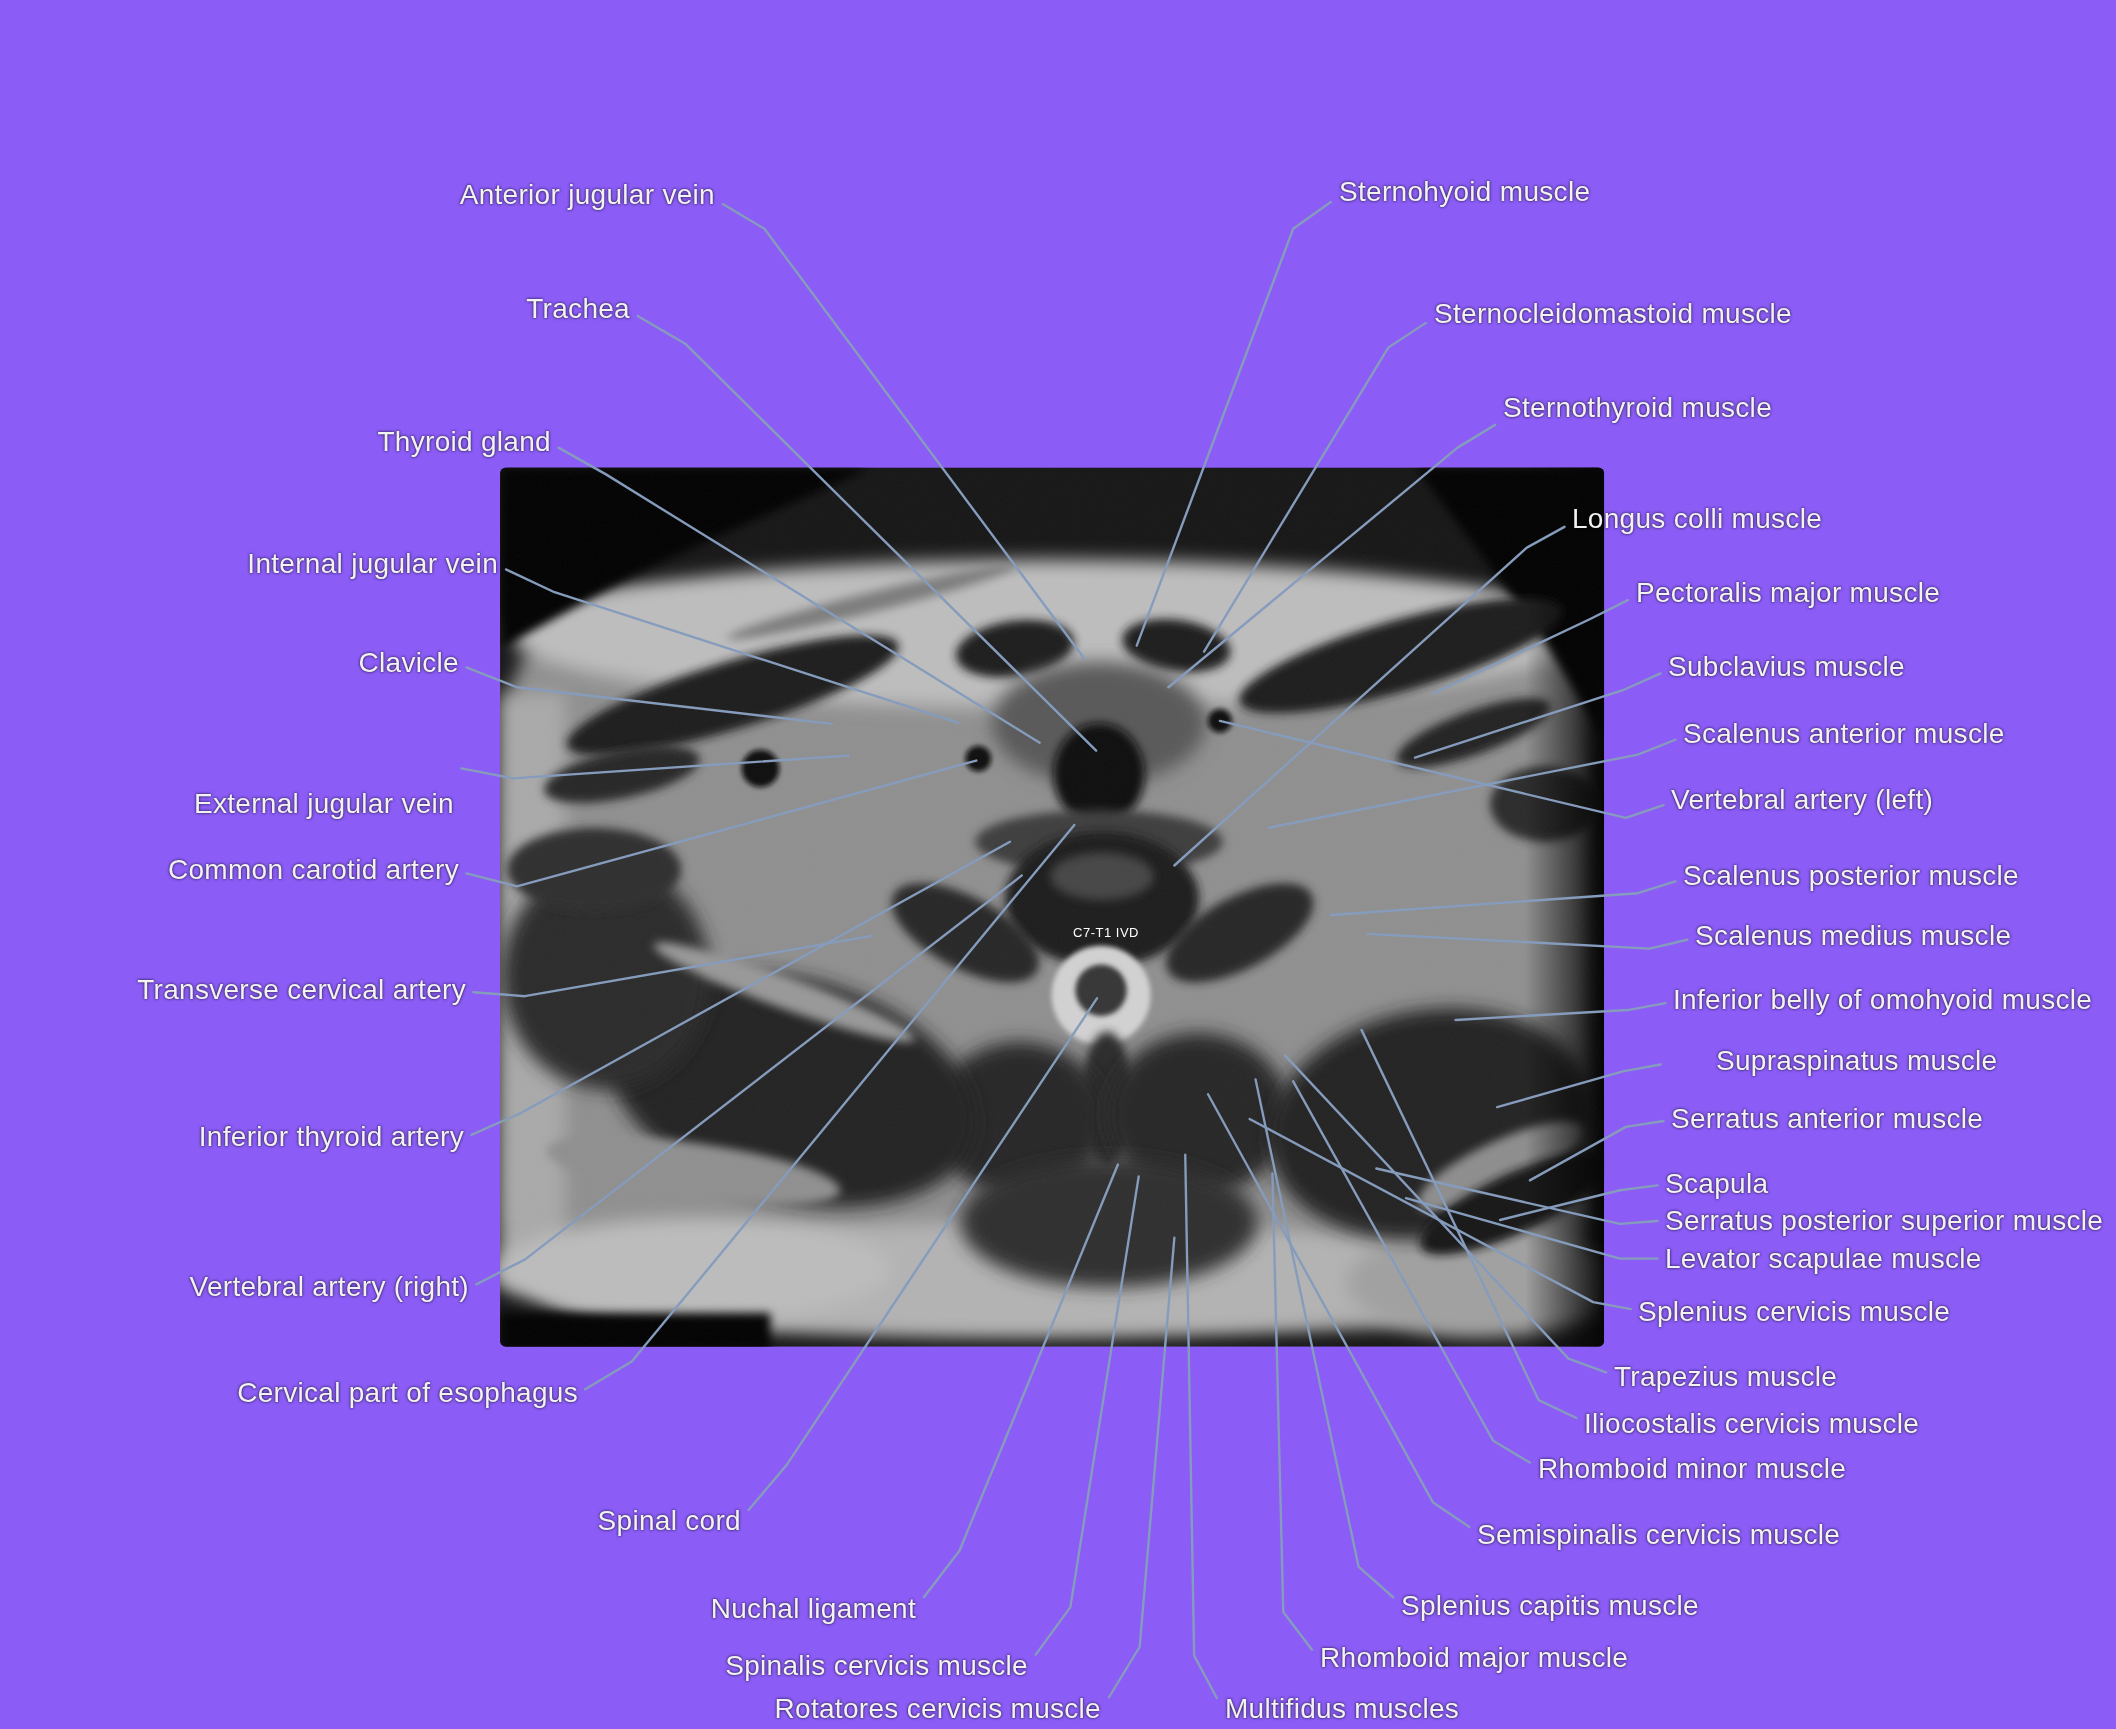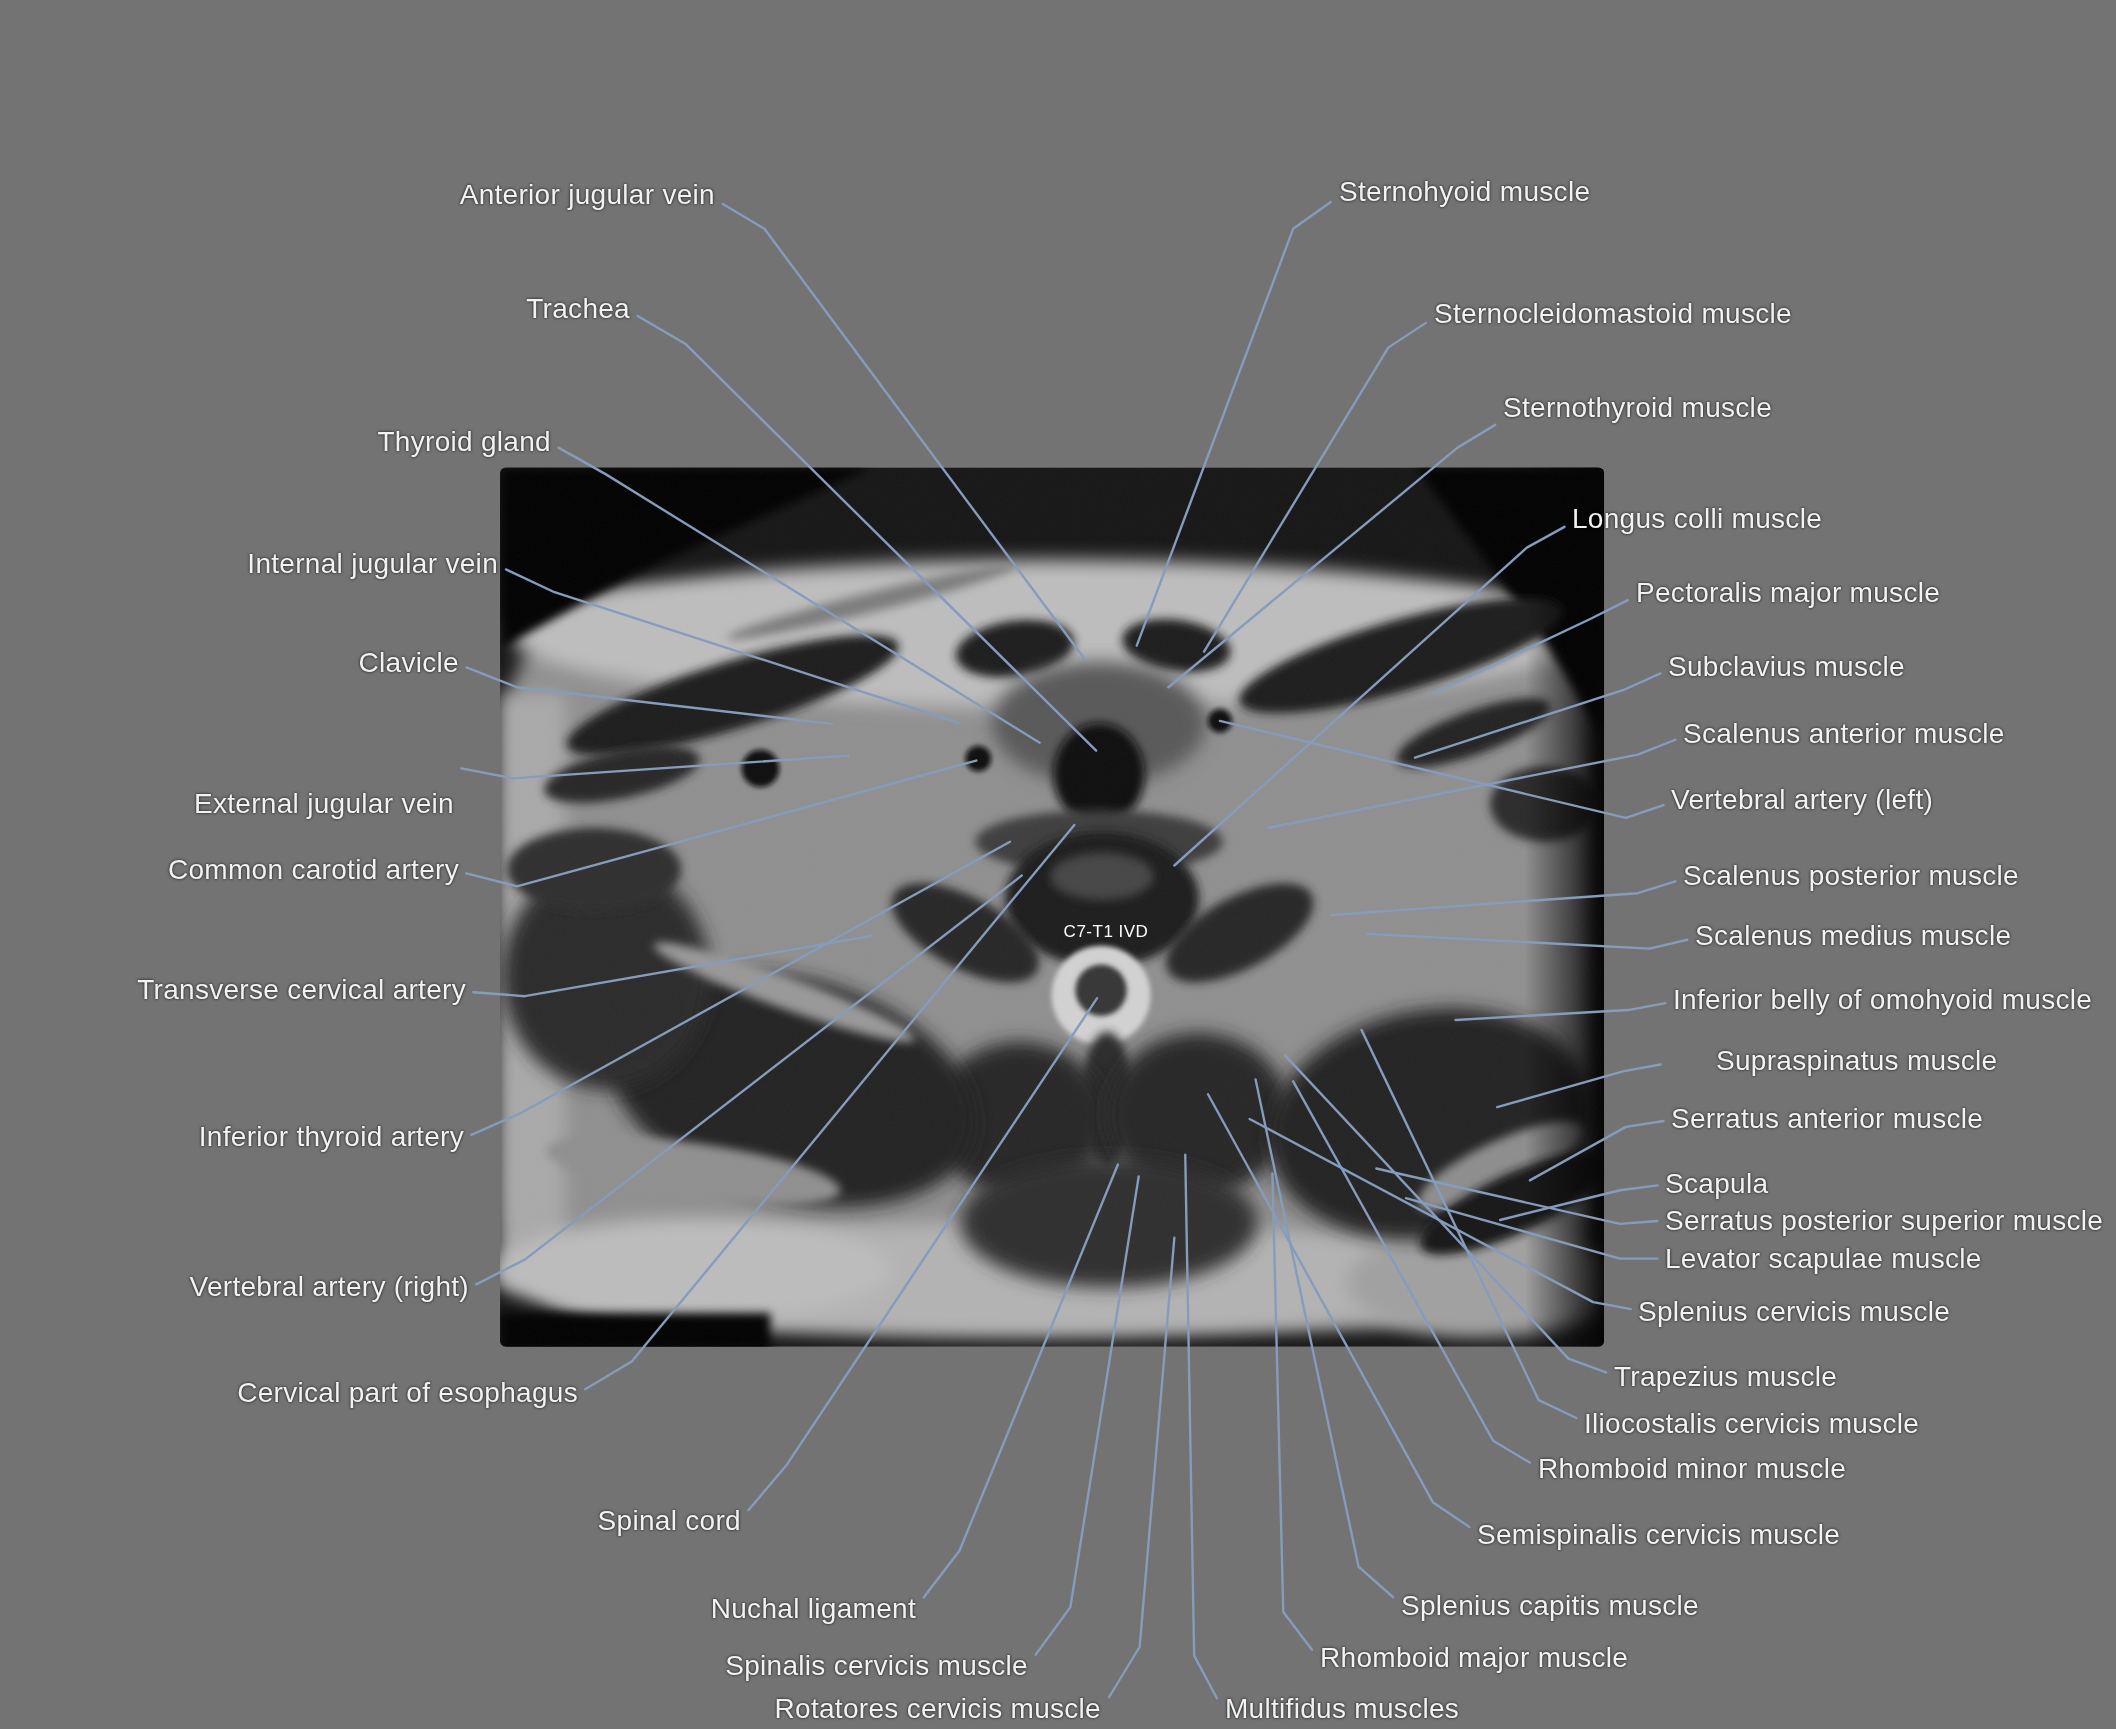--- a/index.html
+++ b/index.html
@@ -1,37 +1,37 @@
 <!DOCTYPE html>
 <html><head>
 <meta charset="utf-8">
 <style>
   html,body{margin:0;padding:0;background:#000;}
   .stage{
     position:relative;
     width:2117px;height:1730px;
-    background:#737373;
+    background:#8b5cf6;
     overflow:hidden;
     font-family:"Liberation Sans", sans-serif;
   }
   .stage svg{position:absolute;left:0;top:0;}
   .label{
     position:absolute;
     color:#f2f2f2;
     font-size:28px;
     line-height:1.1;
     white-space:nowrap;
     transform:translateY(-50%);
     text-shadow:0 0 3px rgba(0,0,0,.9);
     letter-spacing:0.3px;
   }
   .annotation{
     position:absolute;
     color:#ffffff;
-    font-size:17px;
+    font-size:13px;
     white-space:nowrap;
     transform:translate(-50%,-50%);
     letter-spacing:0.5px;
   }
 </style>
 </head>
 <body>
 
 <div class="stage">
 

